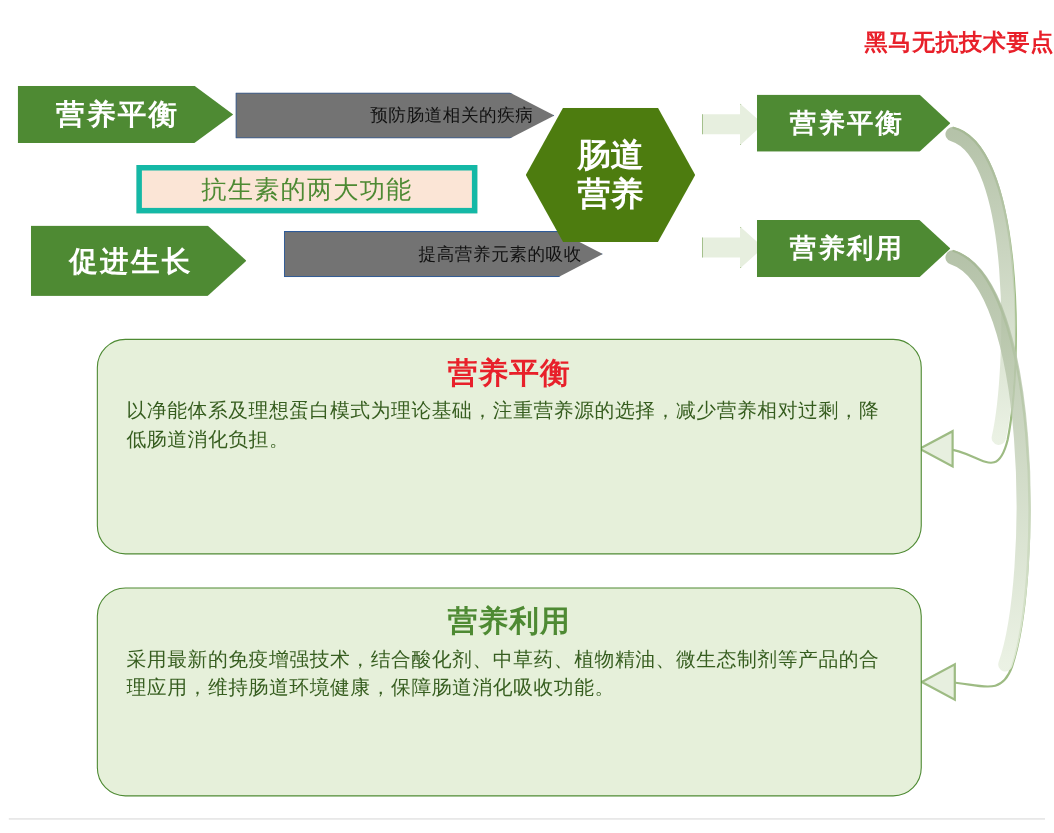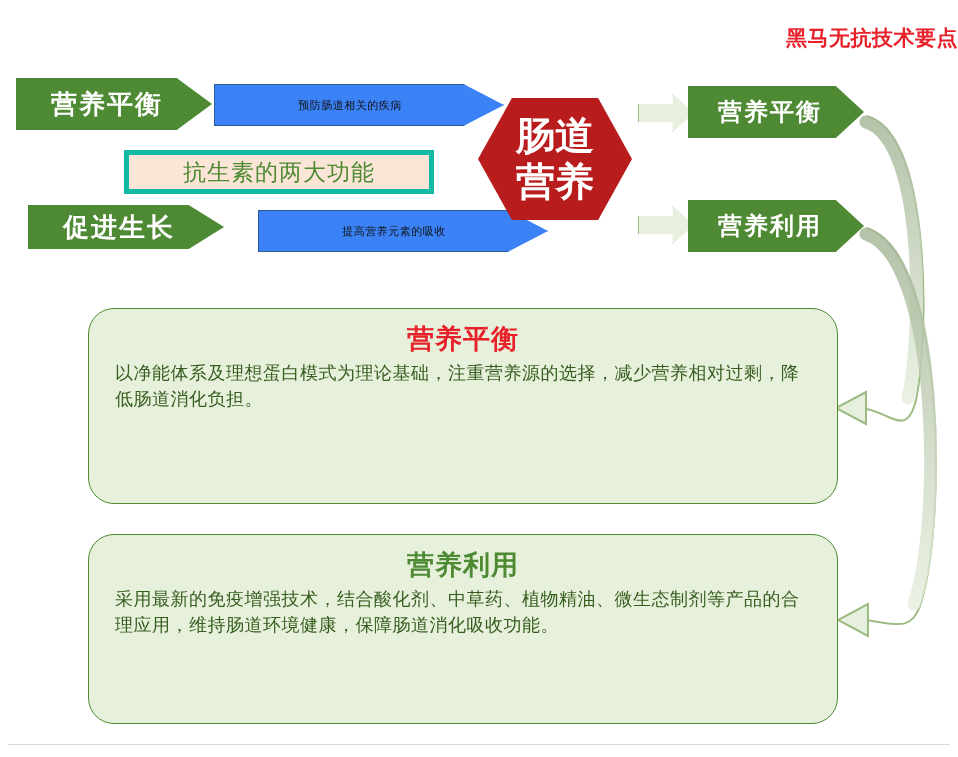--- a/index.html
+++ b/index.html
@@ -44,41 +44,41 @@
     background: #4e8a33;
     letter-spacing: 2px;
   }
   .chev.left {
     -webkit-clip-path: polygon(0 0, 82% 0, 100% 50%, 82% 100%, 0 100%);
     clip-path: polygon(0 0, 82% 0, 100% 50%, 82% 100%, 0 100%);
     padding-right: 14px;
     box-sizing: border-box;
   }
   .chev-prevent { left: 16px;  top: 78px;  width: 196px; height: 52px; }
-  .chev-growth  { left: 28px;  top: 205px; width: 196px; height: 44px; }
+  .chev-growth  { left: 28px;  top: 205px; width: 196px; height: 64px; }
 
   .chev-nutbal  { left: 688px; top: 86px;  width: 176px; height: 52px; }
   .chev-nutuse  { left: 688px; top: 200px; width: 176px; height: 52px; }
   .chev.right {
     -webkit-clip-path: polygon(0 0, 84% 0, 100% 50%, 84% 100%, 0 100%);
     clip-path: polygon(0 0, 84% 0, 100% 50%, 84% 100%, 0 100%);
     padding-right: 12px;
     box-sizing: border-box;
     font-size: 24px;
   }
 
   
   .white-chev {
     box-sizing: border-box;
     border: 1px solid #2e5b9a;
-    background: #3b82f6;
-    display: flex;
-    align-items: center;
-    justify-content: center;
-    font-size: 11px;
+    background: #737373;
+    display: flex;
+    align-items: center;
+    justify-content: flex-end;
+    font-size: 16px;
     color: #111111;
     -webkit-clip-path: polygon(0 0, 86% 0, 100% 50%, 86% 100%, 0 100%);
     clip-path: polygon(0 0, 86% 0, 100% 50%, 86% 100%, 0 100%);
     padding-right: 18px;
     letter-spacing: 0.5px;
   }
   .wc-prevent { left: 214px; top: 84px;  width: 290px; height: 42px; }
   .wc-absorb  { left: 214px; top: 210px; width: 290px; height: 42px; margin-left: 44px; }
 
   
@@ -97,30 +97,30 @@
     color: #4e8a33;
     letter-spacing: 1px;
   }
 
   
   .hexagon {
     left: 478px;
     top: 98px;
     width: 154px;
     height: 122px;
-    background: #b91c1c;
+    background: #4d7c0f;
     -webkit-clip-path: polygon(22% 0, 78% 0, 100% 50%, 78% 100%, 22% 100%, 0 50%);
     clip-path: polygon(22% 0, 78% 0, 100% 50%, 78% 100%, 22% 100%, 0 50%);
     display: flex;
     flex-direction: column;
     align-items: center;
     justify-content: center;
     color: #ffffff;
     font-weight: bold;
-    font-size: 39px;
+    font-size: 30px;
     line-height: 1.18;
     text-align: center;
   }
 
   
   .pale-arrow {
     background: #e7efdf;
     border: 1px solid #9dbb83;
     box-sizing: border-box;
     -webkit-clip-path: polygon(0 26%, 62% 26%, 62% 0, 100% 50%, 62% 100%, 62% 74%, 0 74%);

